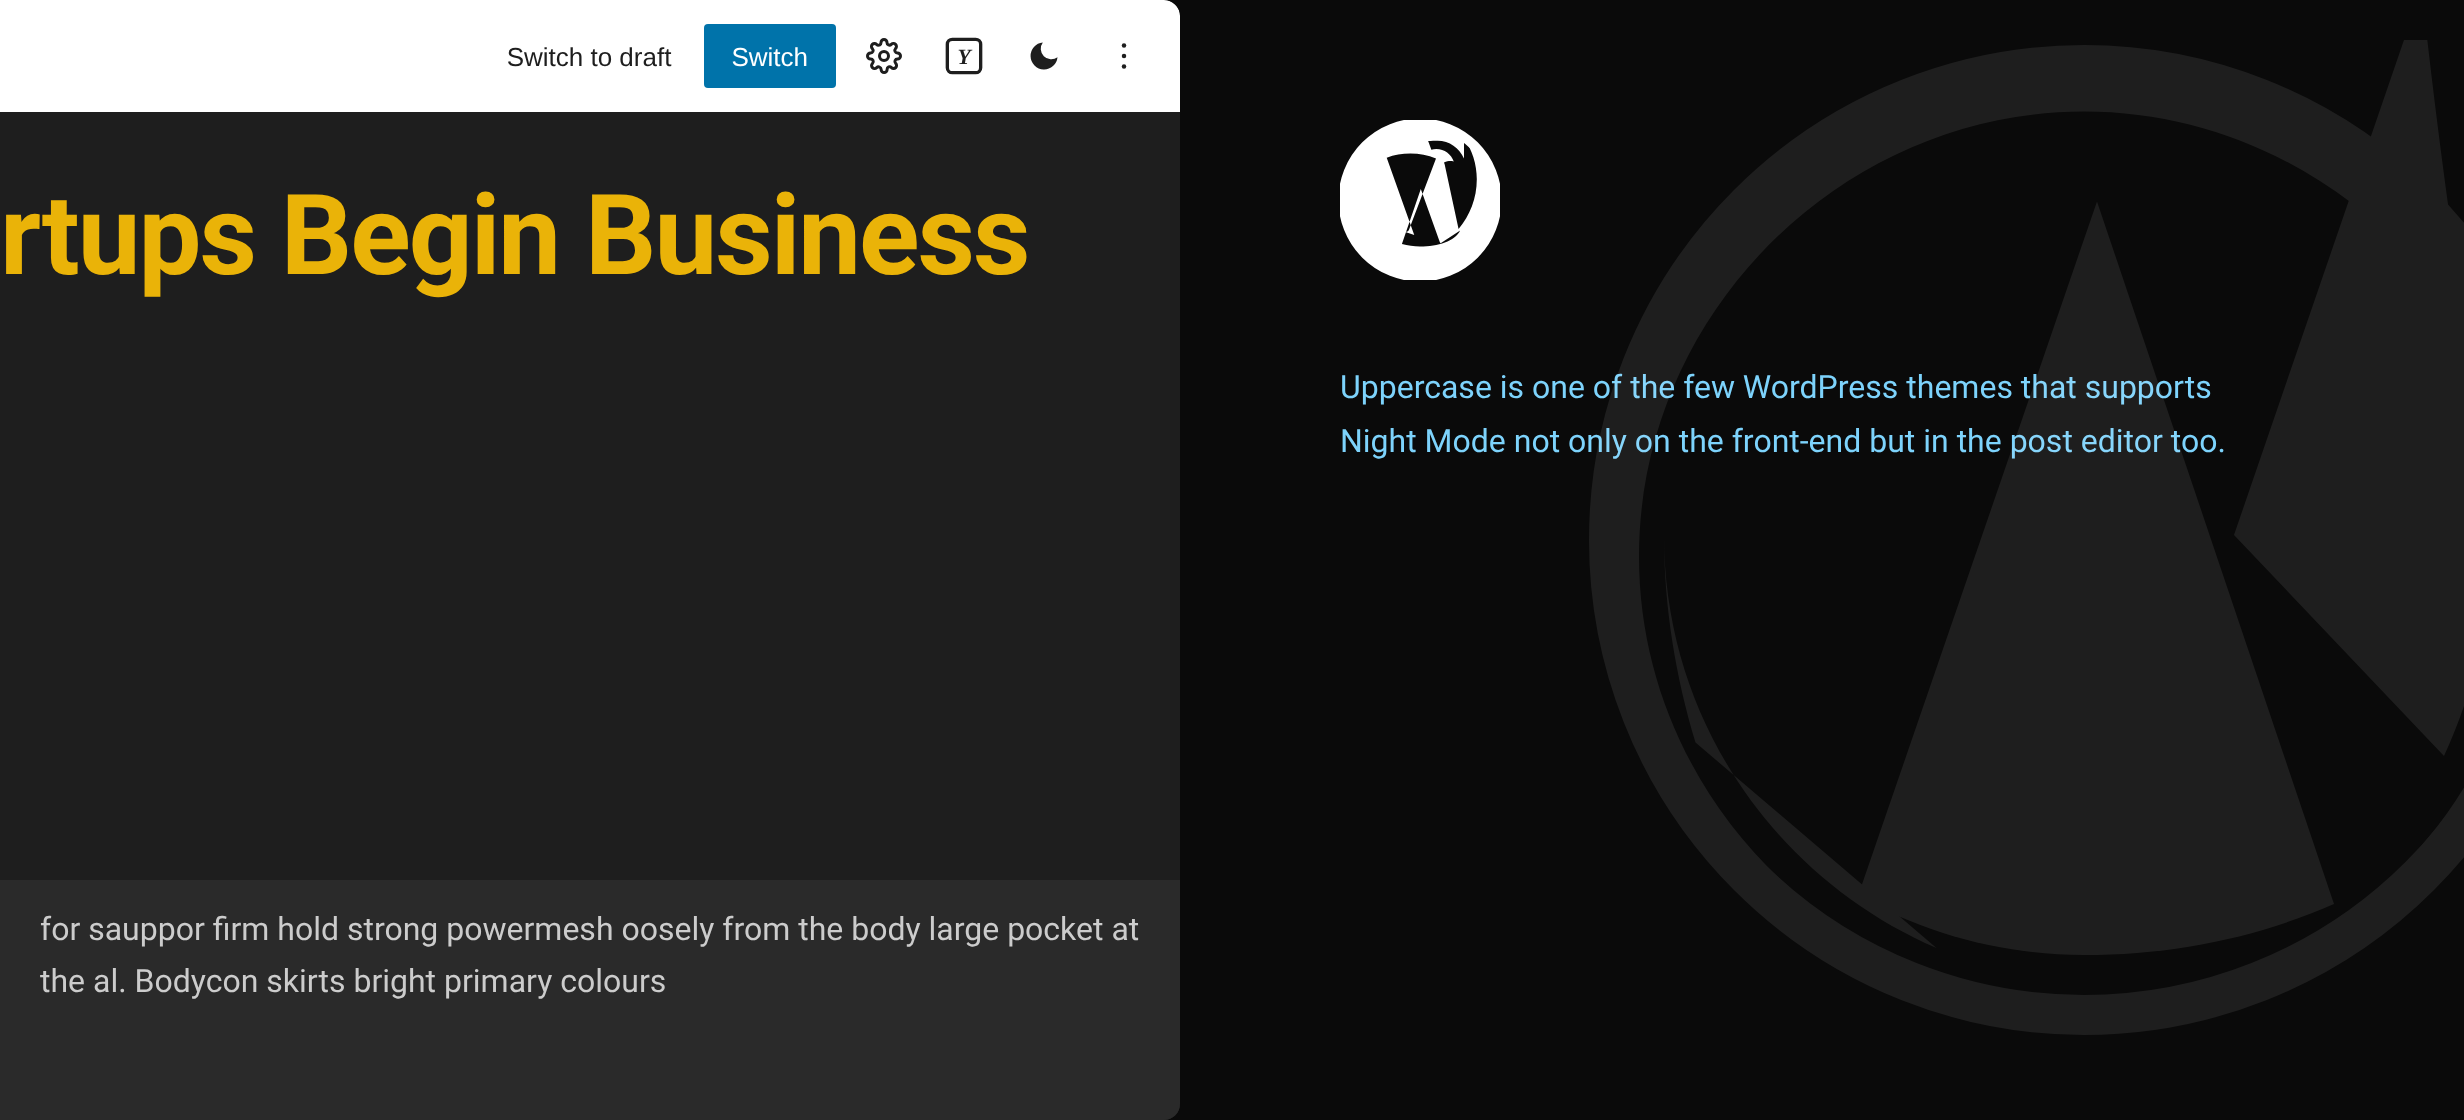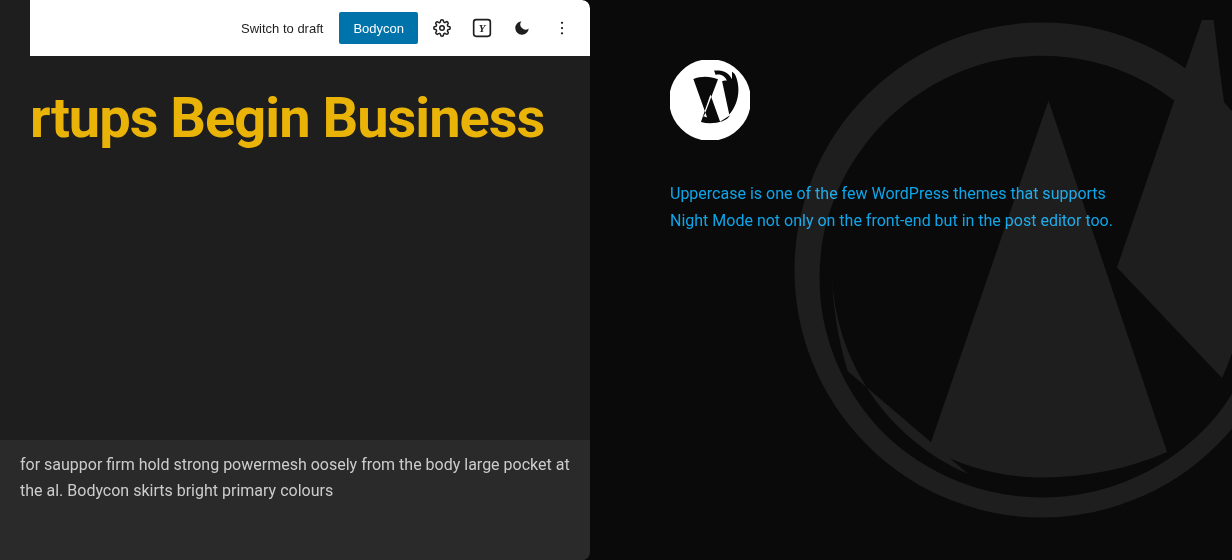--- a/index.html
+++ b/index.html
@@ -16,21 +16,20 @@
 
     
     .editor-panel {
       width: 590px;
       height: 560px;
       background-color: #1e1e1e;
       position: relative;
       border-radius: 0 8px 8px 0;
       overflow: hidden;
       flex-shrink: 0;
-      padding-left: 30px;
     }
 
     
     .editor-toolbar {
       display: flex;
       align-items: center;
       justify-content: flex-end;
       background-color: #fff;
       height: 56px;
       padding: 0 12px;
@@ -170,36 +169,36 @@
     .info-title {
       font-size: 40px;
       font-weight: 700;
       color: #ffffff;
       margin-bottom: 20px;
       line-height: 1.2;
     }
 
     .info-description {
       font-size: 16px;
-      color: #0ea5e9;
+      color: #7dd3fc;
       line-height: 1.7;
       max-width: 460px;
     }
   </style>
 </head>
 <body>
 
 <div class="editor-panel">
 
   <div class="editor-toolbar">
 
     <button class="switch-to-draft">Switch to draft</button>
 
 
-    <button class="update-btn">Bodycon</button>
+    <button class="update-btn">Switch</button>
 
     <button class="toolbar-icon-btn">
       <svg width="18" height="18" viewBox="0 0 24 24" fill="none" stroke="#1e1e1e" stroke-width="2">
         <circle cx="12" cy="12" r="3"></circle>
         <path d="M19.4 15a1.65 1.65 0 00.33 1.82l.06.06a2 2 0 010 2.83 2 2 0 01-2.83 0l-.06-.06a1.65 1.65 0 00-1.82-.33 1.65 1.65 0 00-1 1.51V21a2 2 0 01-4 0v-.09A1.65 1.65 0 009 19.4a1.65 1.65 0 00-1.82.33l-.06.06a2 2 0 01-2.83-2.83l.06-.06A1.65 1.65 0 004.68 15a1.65 1.65 0 00-1.51-1H3a2 2 0 010-4h.09A1.65 1.65 0 004.6 9a1.65 1.65 0 00-.33-1.82l-.06-.06a2 2 0 012.83-2.83l.06.06A1.65 1.65 0 009 4.68a1.65 1.65 0 001-1.51V3a2 2 0 014 0v.09a1.65 1.65 0 001 1.51 1.65 1.65 0 001.82-.33l.06-.06a2 2 0 012.83 2.83l-.06.06A1.65 1.65 0 0019.4 9a1.65 1.65 0 001.51 1H21a2 2 0 010 4h-.09a1.65 1.65 0 00-1.51 1z"></path>
       </svg>
     </button>
 
     <button class="toolbar-icon-btn">
       <svg width="20" height="20" viewBox="0 0 24 24">

